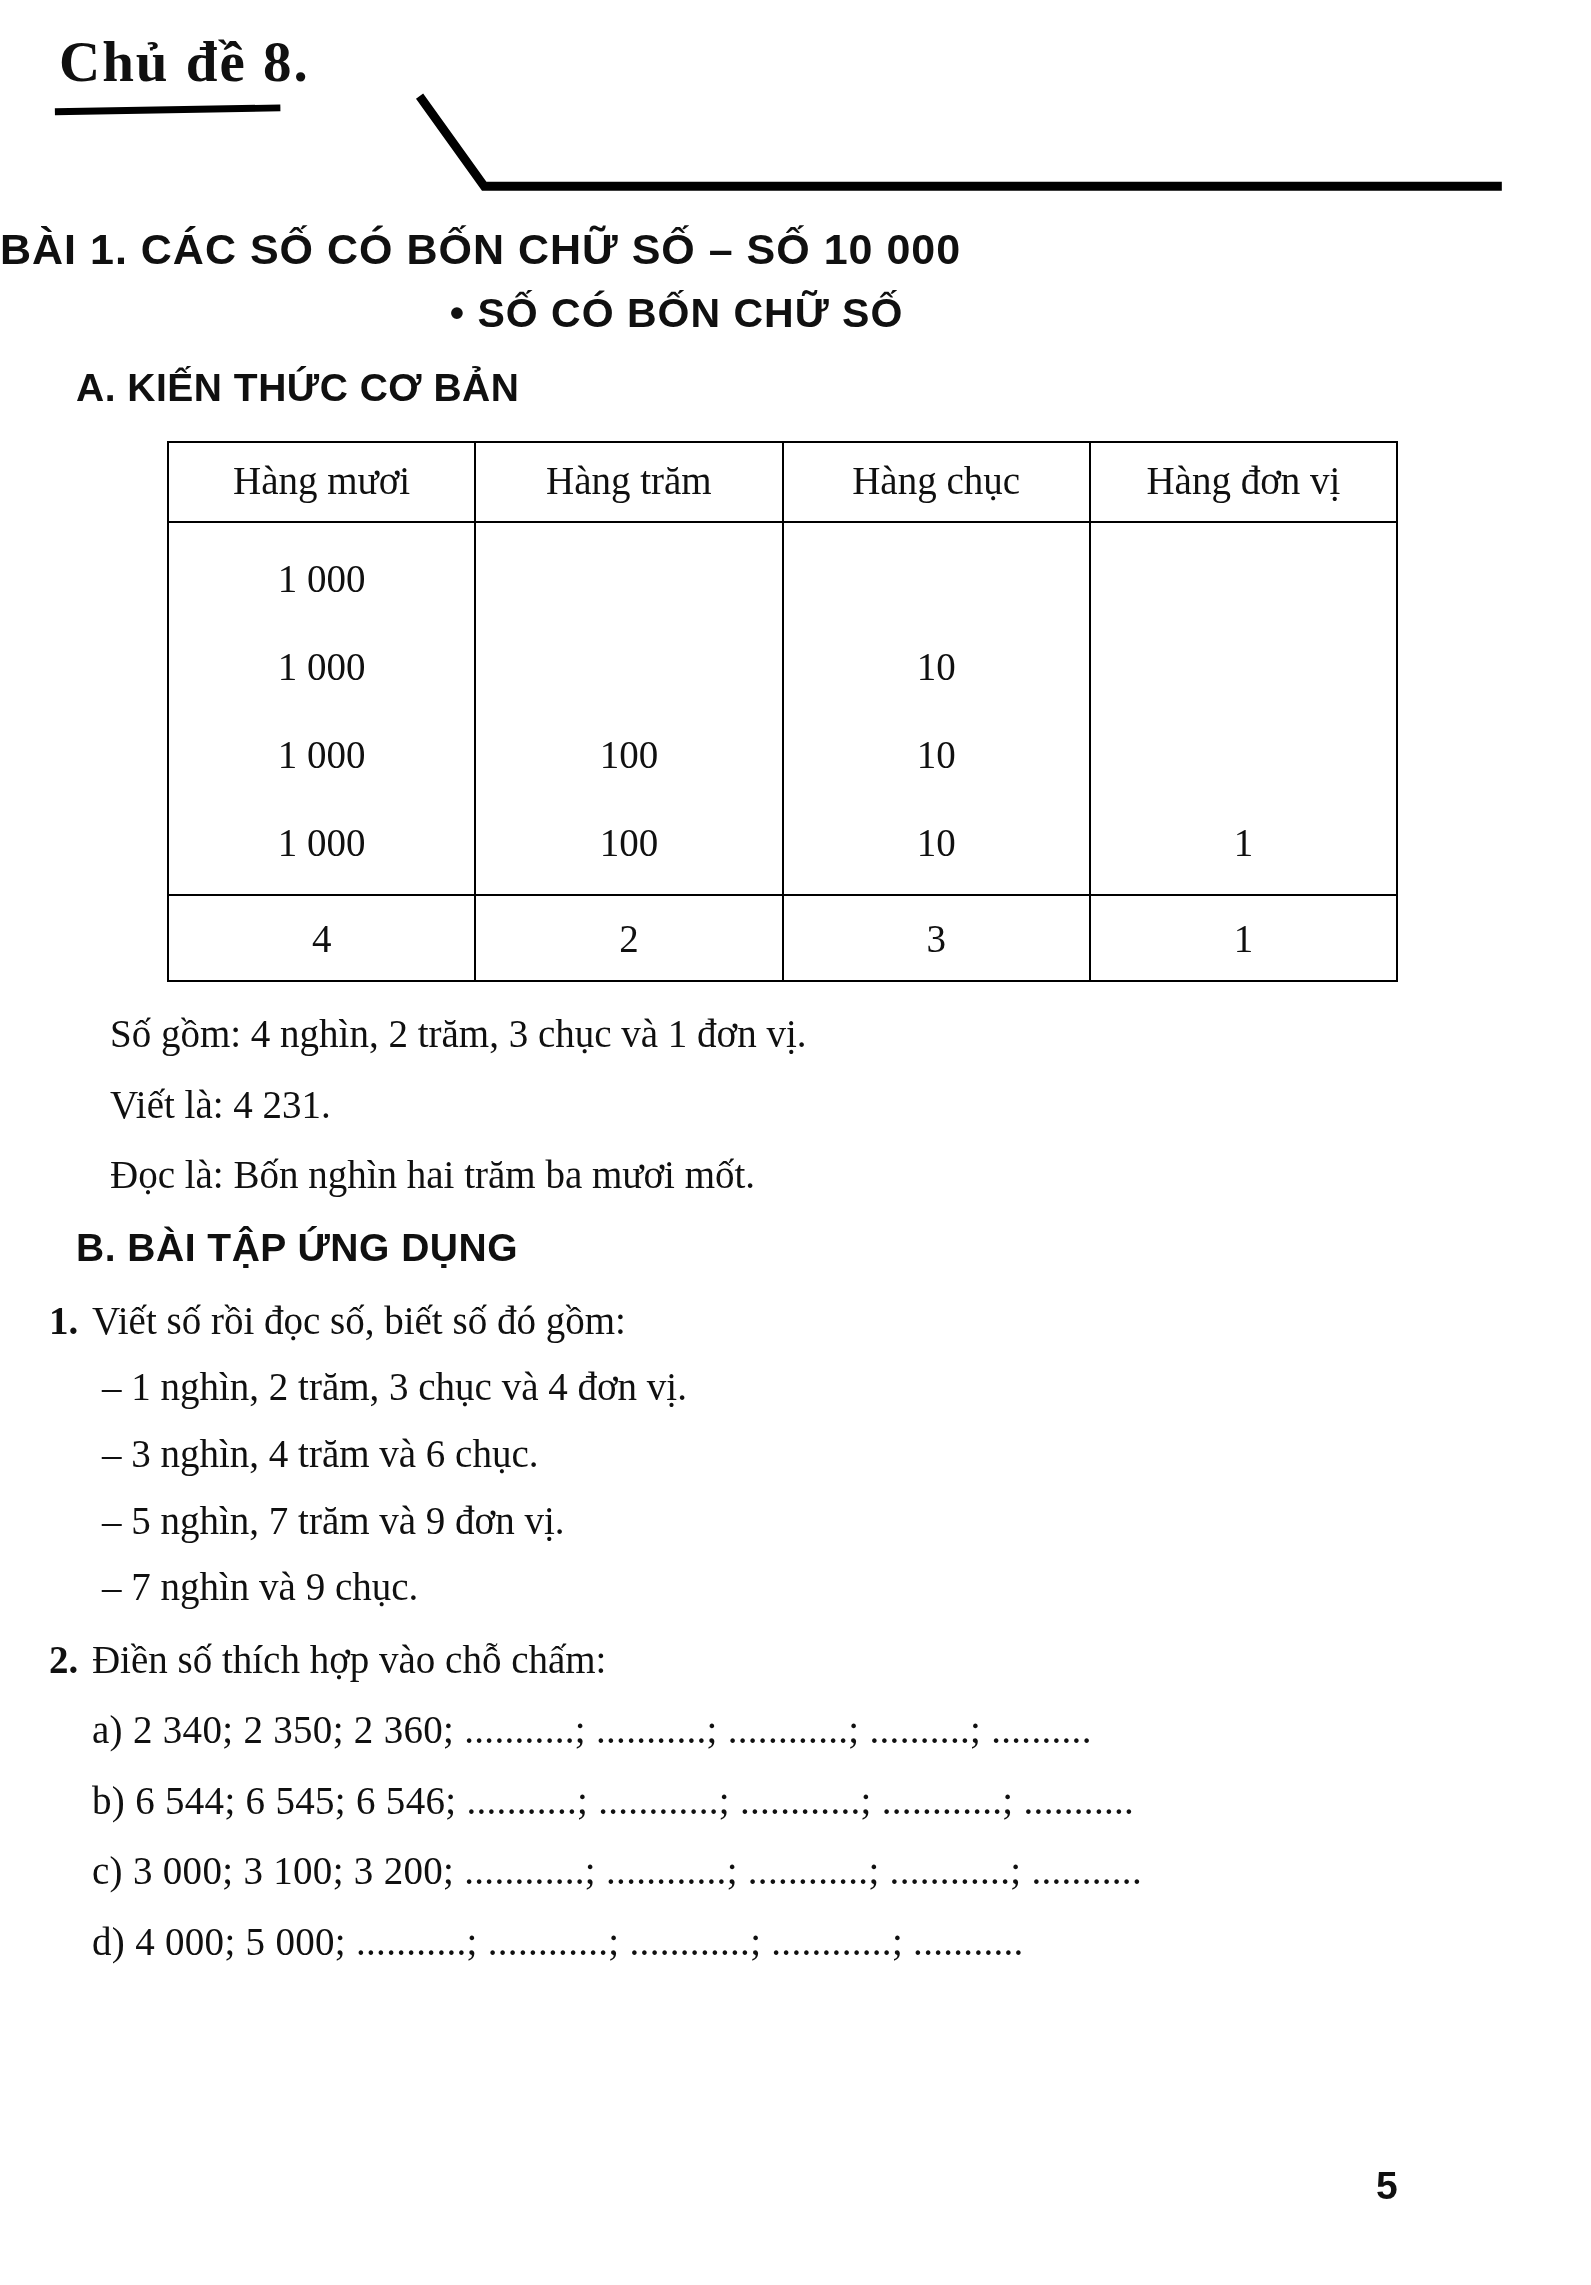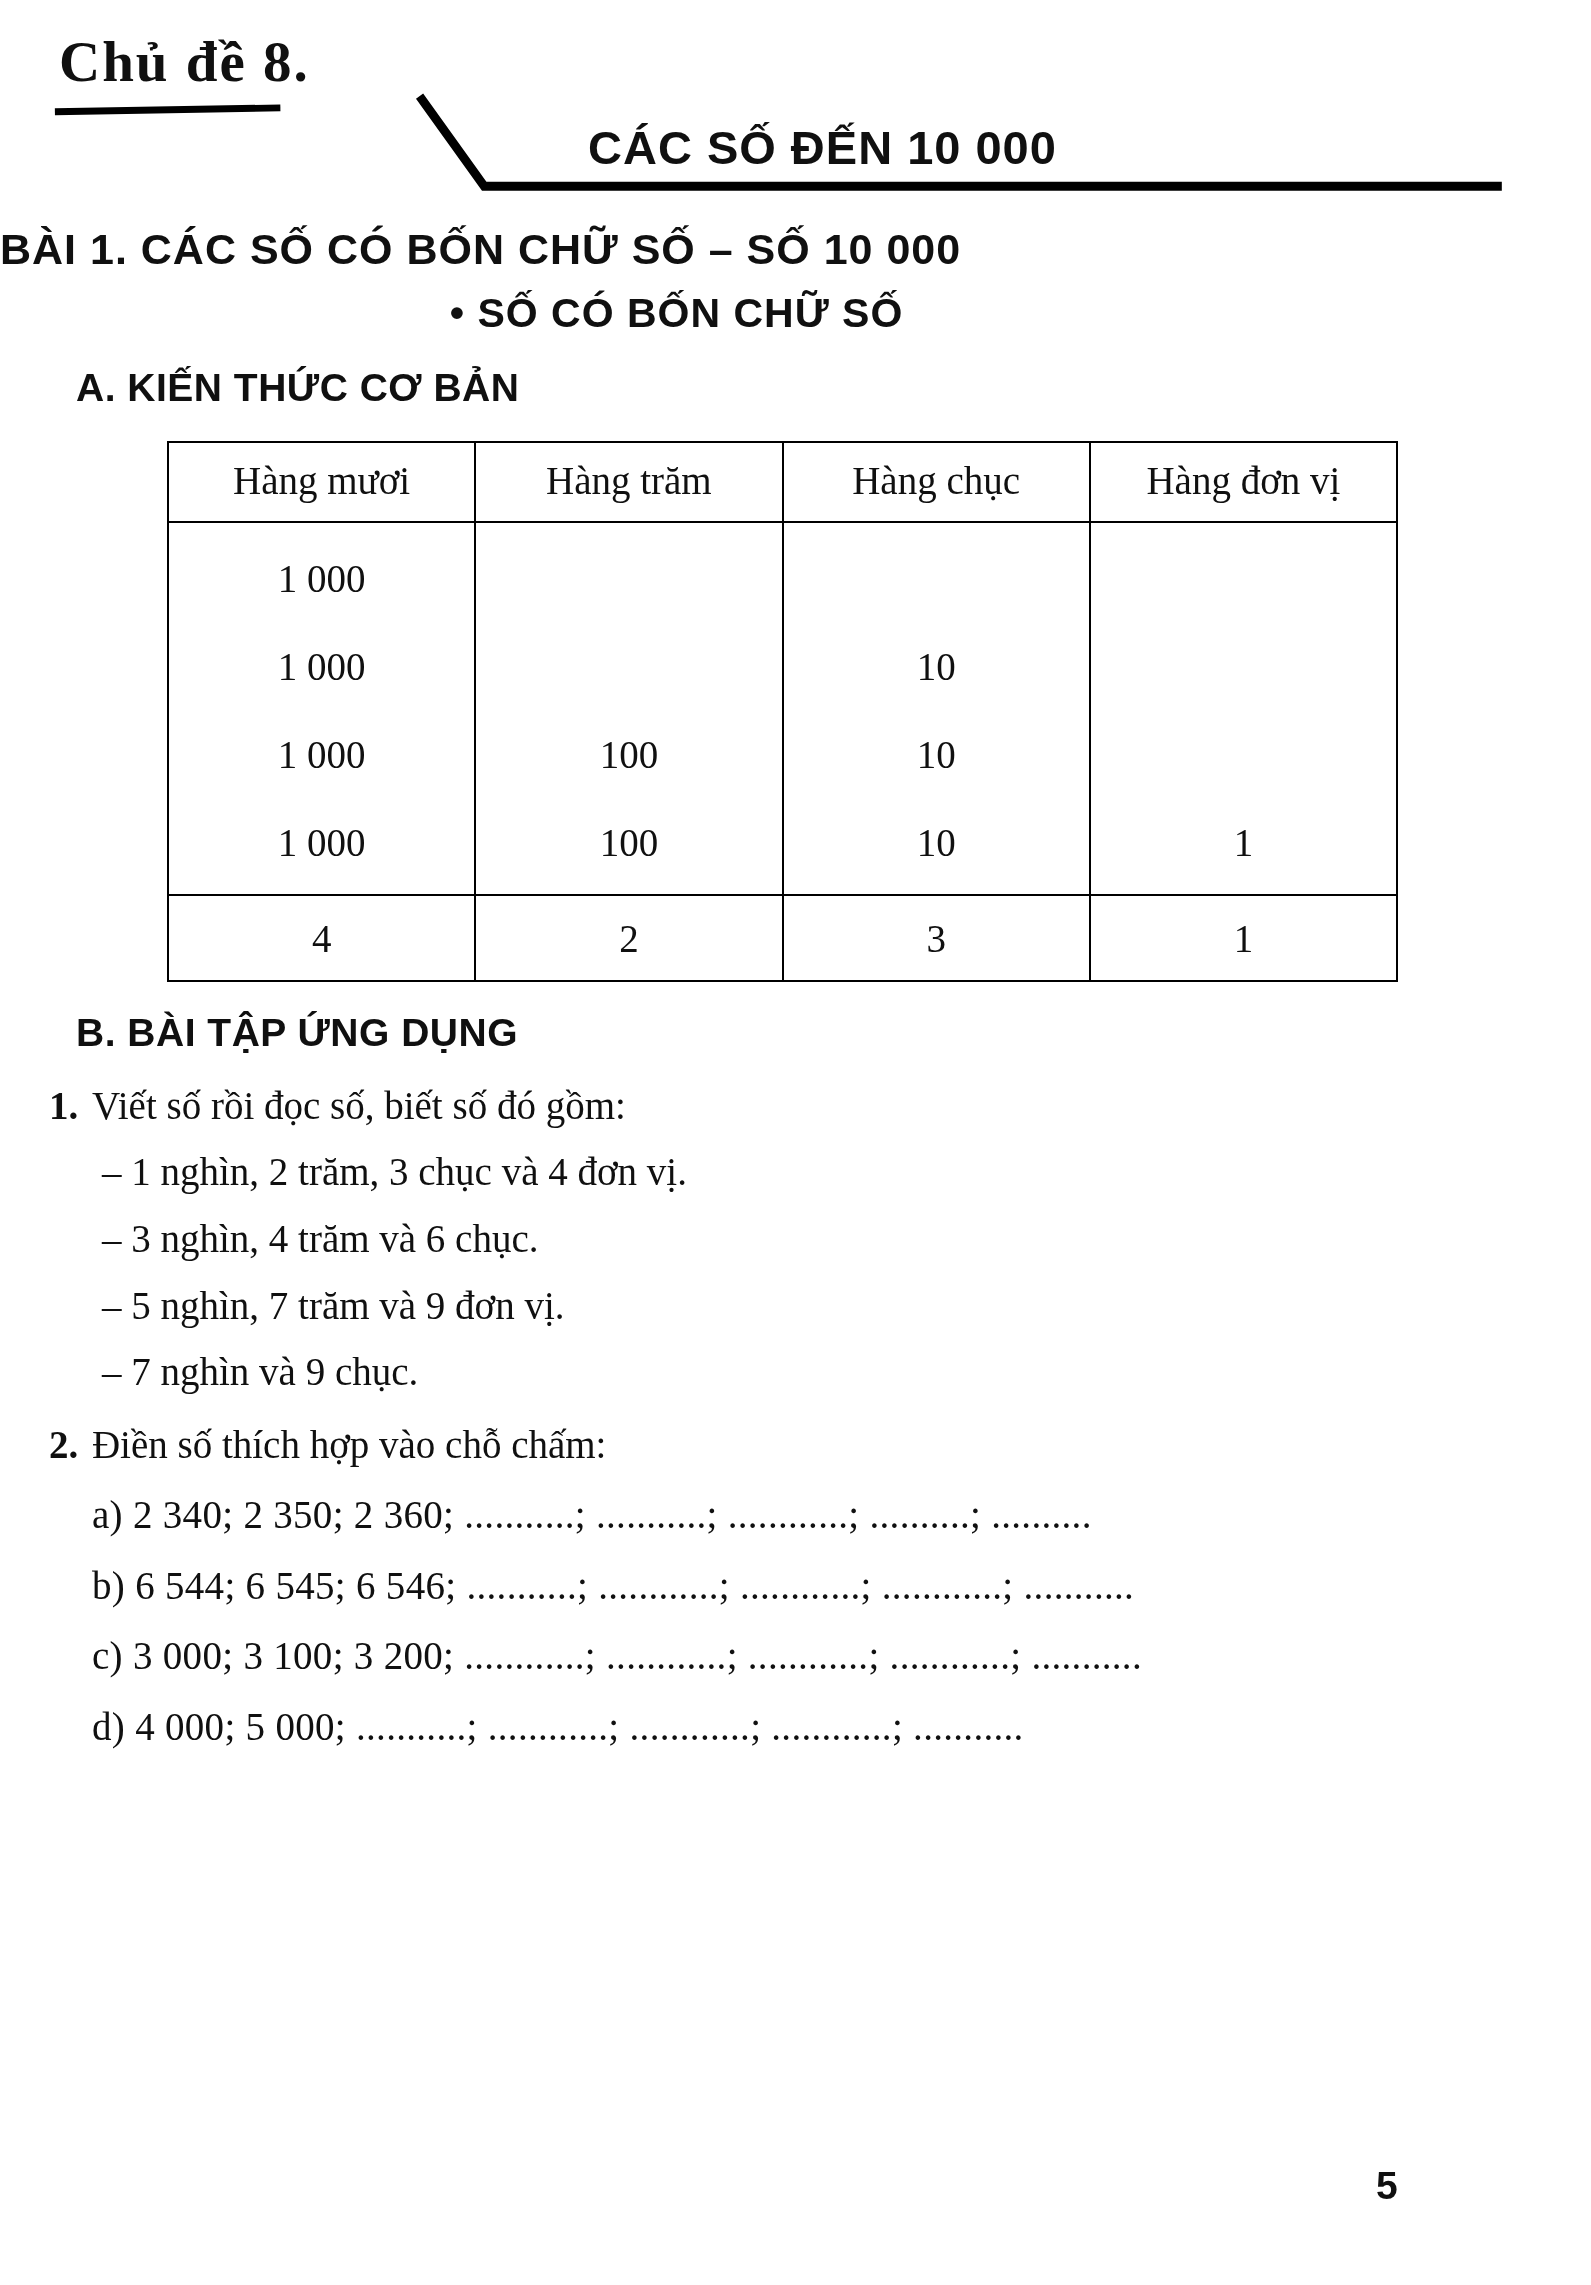--- a/index.html
+++ b/index.html
@@ -80,21 +80,20 @@
 <body>
 
 <div class="page">
 
   <div class="header">
     <div class="chapter-label">Chủ đề 8.</div>
     <svg class="header-lines" viewBox="0 0 1624 205" xmlns="http://www.w3.org/2000/svg">
       <line x1="56" y1="114" x2="286" y2="110" stroke="#000" stroke-width="7"></line>
       <polyline points="428,98 494,190 1532,190" fill="none" stroke="#000" stroke-width="9"></polyline>
     </svg>
-    <div class="main-title">CÁC SỐ ĐẾN 10 000</div>
   </div>
 
   <div class="lesson-title">BÀI 1. CÁC SỐ CÓ BỐN CHỮ SỐ – SỐ 10 000</div>
   <div class="lesson-subtitle">• SỐ CÓ BỐN CHỮ SỐ</div>
 
   <div class="section-heading">A. KIẾN THỨC CƠ BẢN</div>
 
   <table class="pv-table">
     <colgroup>
         <col>
@@ -139,20 +138,25 @@
       </tr>
       <tr>
         <td class="sum-cell">4</td>
         <td class="sum-cell">2</td>
         <td class="sum-cell">3</td>
         <td class="sum-cell">1</td>
       </tr>
     </tbody>
   </table>
 
+  <div class="notes">
+    <div class="note-line">Số gồm: 4 nghìn, 2 trăm, 3 chục và 1 đơn vị.</div>
+    <div class="note-line">Viết là: 4 231.</div>
+    <div class="note-line">Đọc là: Bốn nghìn hai trăm ba mươi mốt.</div>
+  </div>
 
   <div class="section-heading">B. BÀI TẬP ỨNG DỤNG</div>
 
   <div class="exercise">
     <div class="ex-head"><span class="ex-num">1.</span><span>Viết số rồi đọc số, biết số đó gồm:</span></div>
     <div class="ex-items-1">
       <div class="ex-item">– 1 nghìn, 2 trăm, 3 chục và 4 đơn vị.</div>
       <div class="ex-item">– 3 nghìn, 4 trăm và 6 chục.</div>
       <div class="ex-item">– 5 nghìn, 7 trăm và 9 đơn vị.</div>
       <div class="ex-item">– 7 nghìn và 9 chục.</div>

